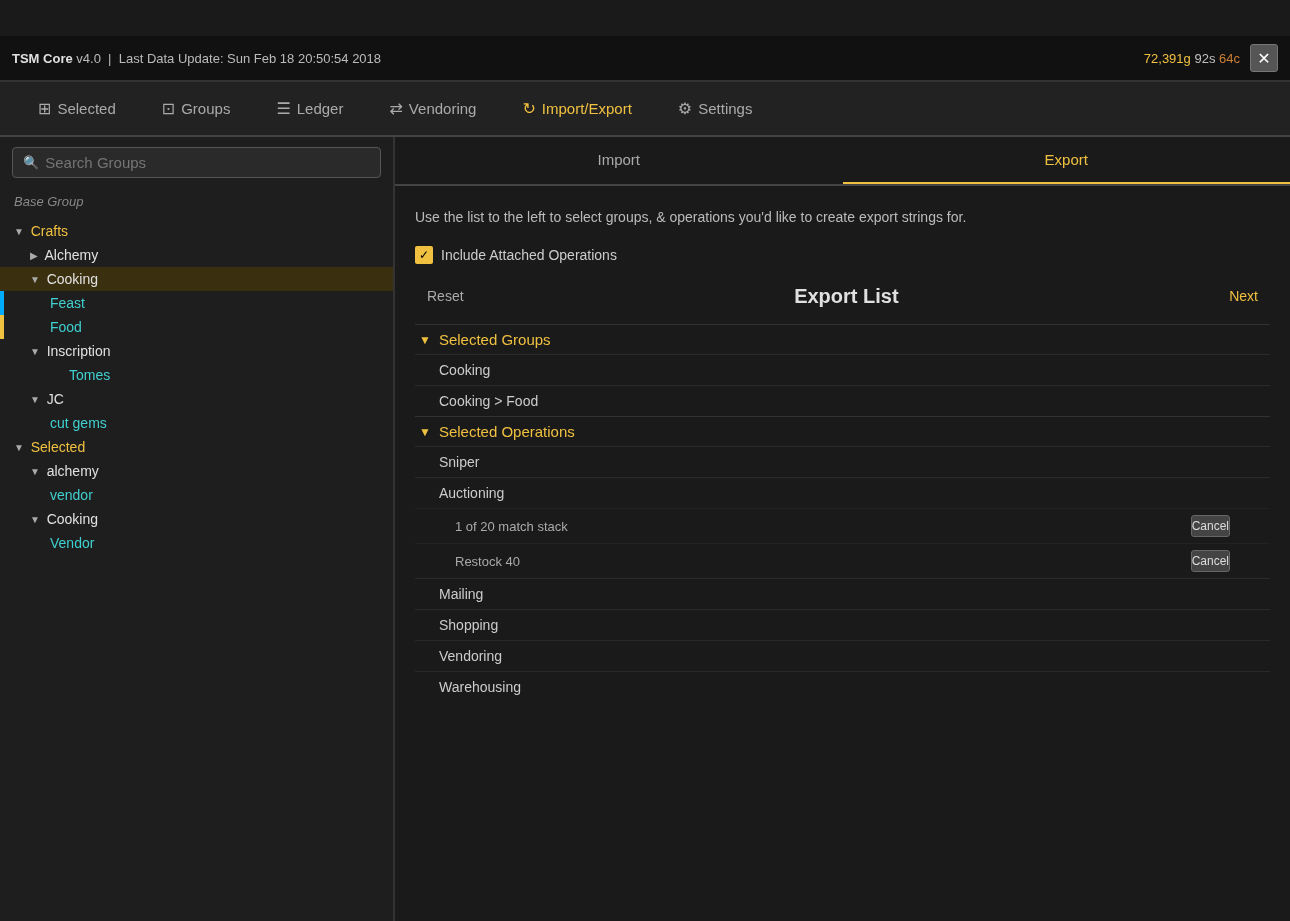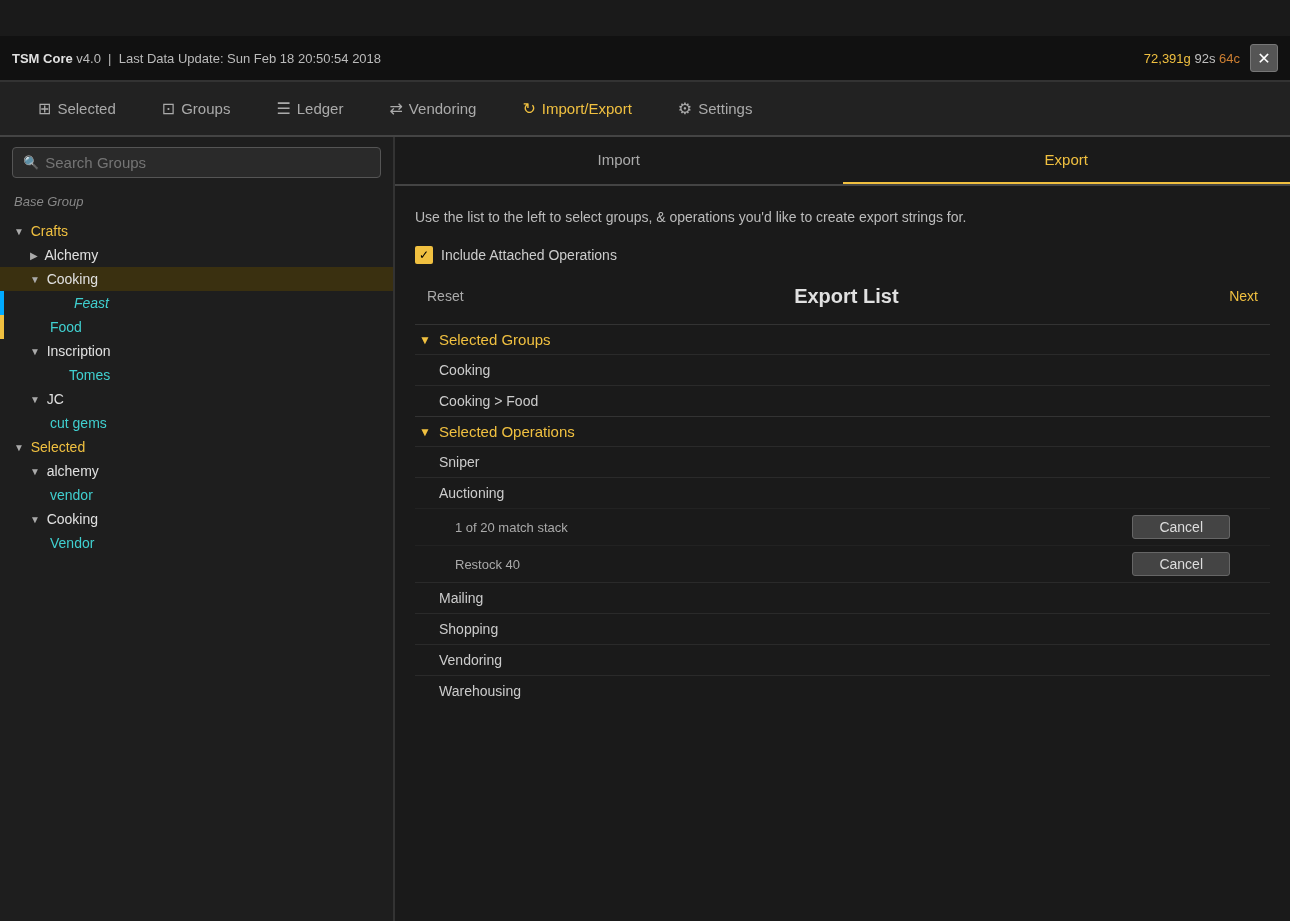--- a/index.html
+++ b/index.html
@@ -280,22 +280,22 @@
       color: #aaa;
       border-top: 1px solid #222;
       display: flex;
       align-items: center;
       justify-content: space-between;
     }
     .cancel-btn {
       background: #444;
       border: 1px solid #666;
       color: #ddd;
-      font-size: 14px;
-      padding: 3px 26px;
+      font-size: 12px;
+      padding: 3px 0;
       border-radius: 3px;
       cursor: pointer;
     }
   </style>
 </head>
 <body>
 
 <div id="title-bar">
   <div class="title-left">
     <span class="app-name">TSM Core</span>
@@ -360,21 +360,21 @@
       <div class="tree-item" style="padding-left: 30px;">
         <span class="toggle">▶&nbsp;</span>
         <span class="item-label white">Alchemy</span>
       </div>
 
       <div class="tree-item selected" style="padding-left: 30px;">
         <span class="toggle">▼&nbsp;</span>
         <span class="item-label white">Cooking</span>
       </div>
 
-      <div class="tree-item" style="padding-left: 74px; position: relative; font-style: italic;">
+      <div class="tree-item" style="padding-left: 50px; position: relative;">
         <span class="selected-bar"></span>
         <span class="item-label cyan">Feast</span>
       </div>
 
       <div class="tree-item" style="padding-left: 50px; position: relative;">
         <span class="selected-bar-yellow"></span>
         <span class="item-label cyan">Food</span>
       </div>
 
       <div class="tree-item" style="padding-left: 30px;">

